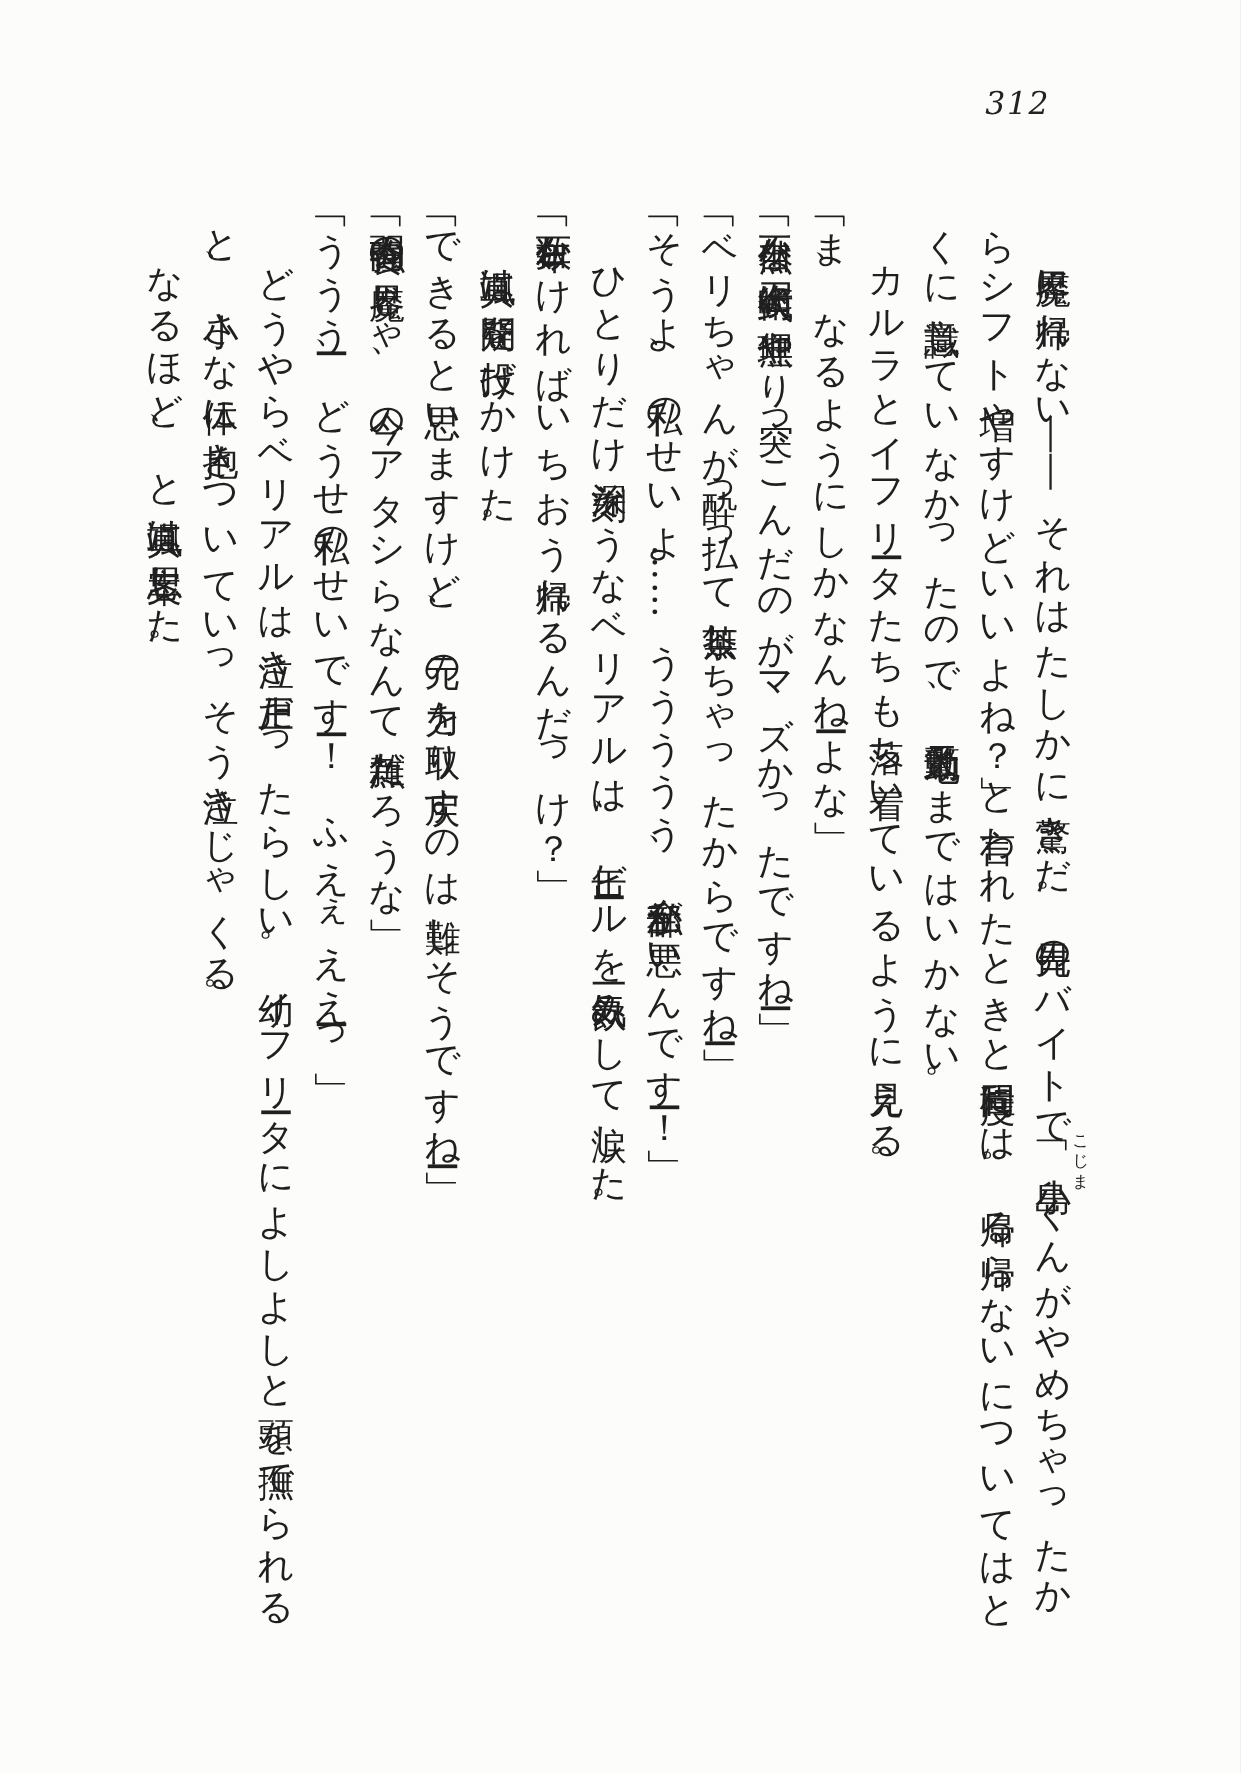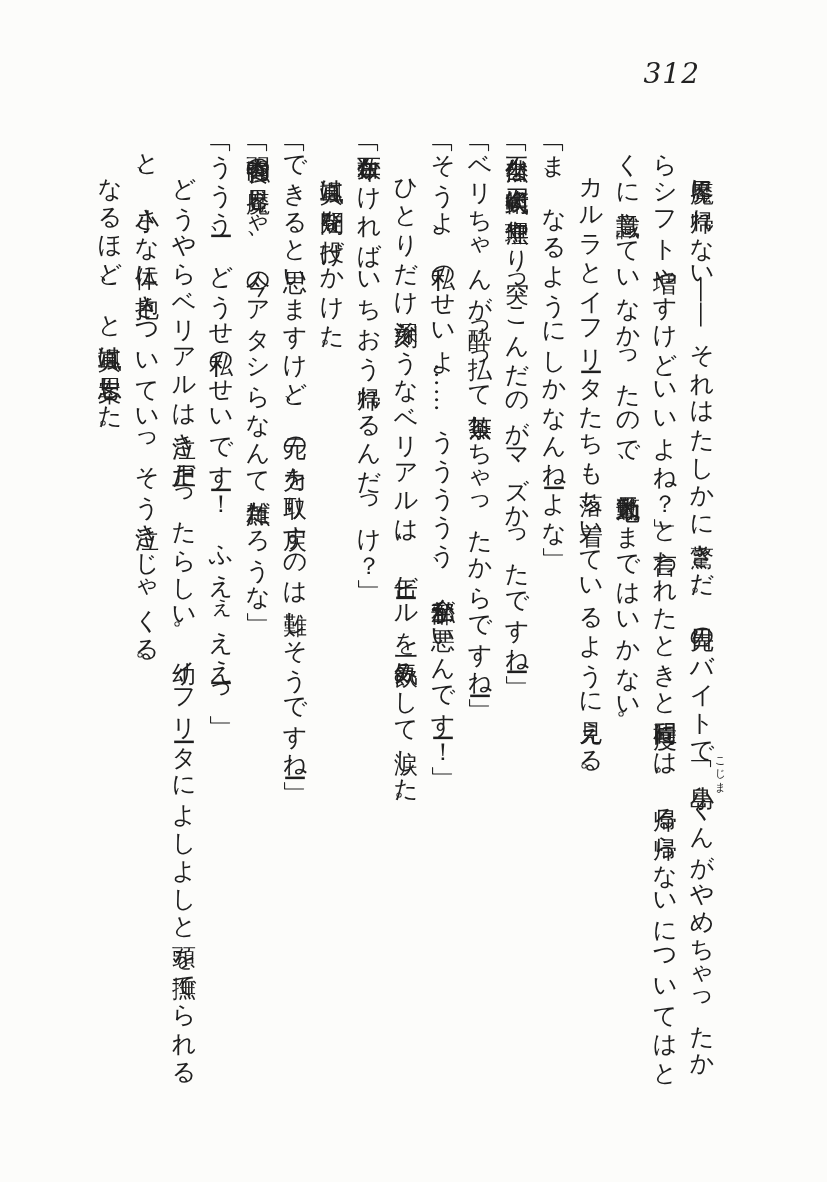--- a/index.html
+++ b/index.html
@@ -15,21 +15,21 @@
     background: #fcfcfa;
     overflow: hidden;
     font-family: "DejaVu Serif", serif;
   }
   .page-number {
     position: absolute;
     top: 57px;
     right: 127px;
     font-family: "DejaVu Serif", serif;
     font-style: italic;
-    font-size: 28px;
+    font-size: 21px;
     color: #222;
     letter-spacing: 1px;
   }
   .text-block {
     position: absolute;
     top: 137px;
     right: 101px;
     height: 956px;
     writing-mode: vertical-rl;
     -webkit-writing-mode: vertical-rl;

